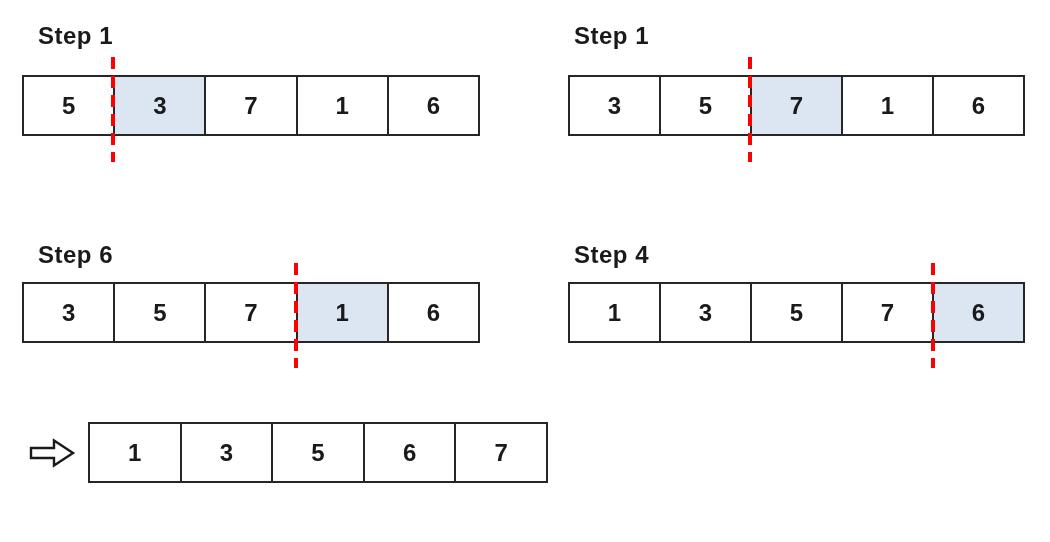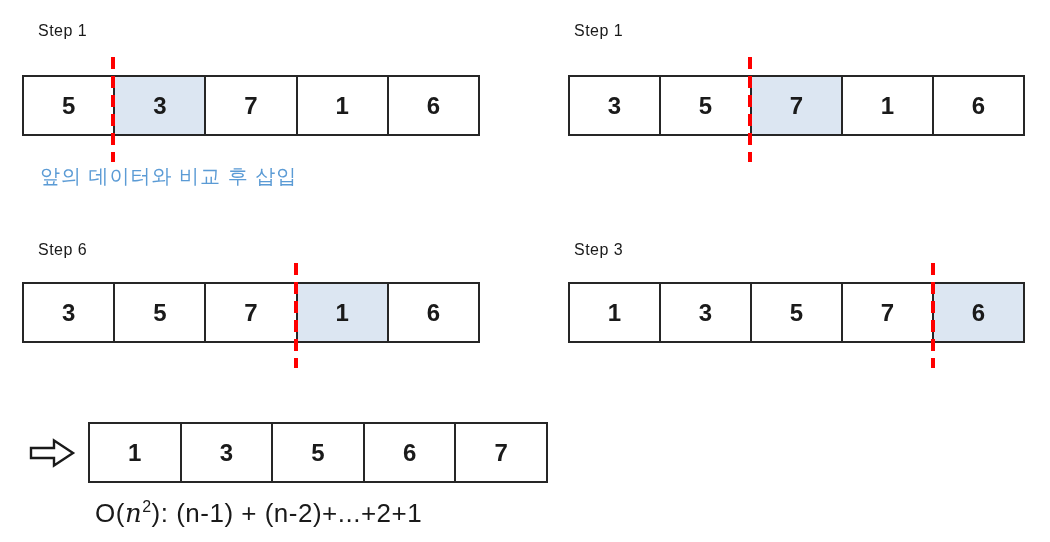--- a/index.html
+++ b/index.html
@@ -2,22 +2,22 @@
 <html style="--highlight: #dce6f2; --dash: #fe0000; --border: #262626; --caption: #5b9bd5; --text: #1a1a1a;"><head>
 <meta charset="utf-8">
 <style>
   html,body { margin:0; padding:0; background:#ffffff; }
   #page {
     position:relative; width:1050px; height:542px; background:#ffffff;
     font-family:"Liberation Sans", sans-serif; color:var(--text, #1a1a1a);
     overflow:hidden;
   }
   .step-label {
-    position:absolute; font-size:16px; color:var(--text,#1a1a1a);
-    letter-spacing:0.5px; white-space:nowrap;
+    position:absolute; font-size:24px; color:var(--text,#1a1a1a);
+    letter-spacing:0.5px; white-space:nowrap;font-weight:bold;
   }
   .array {
     position:absolute; display:flex; box-sizing:border-box;
     border:2px solid var(--border,#262626); background:#ffffff;
   }
   .array .cell {
     flex:1; display:flex; align-items:center; justify-content:center;
     font-size:24px; font-weight:bold; color:var(--text,#1a1a1a);
     border-left:2px solid var(--border,#262626);
   }
@@ -42,21 +42,21 @@
   .formula sup { font-size:16px; }
 </style>
 </head>
 <body>
 
 <div id="page">
 
   <div class="step-label" style="left:38px; top:22px;">Step 1</div>
   <div class="step-label" style="left:574px; top:22px;">Step 1</div>
   <div class="step-label" style="left:38px; top:241px;">Step 6</div>
-  <div class="step-label" style="left:574px; top:241px;">Step 3</div>
+  <div class="step-label" style="left:574px; top:241px;">Step 4</div>
 
   <div class="array" style="left:22px; top:75px; width:458px; height:61px;">
       <div class="cell">5</div>
       <div class="cell hl">3</div>
       <div class="cell">7</div>
       <div class="cell">1</div>
       <div class="cell">6</div>
     </div>
   <div class="array" style="left:568px; top:75px; width:457px; height:61px;">
       <div class="cell">3</div>
@@ -78,30 +78,28 @@
       <div class="cell">5</div>
       <div class="cell">7</div>
       <div class="cell hl">6</div>
     </div>
 
   <div class="dash-line" style="left:111px; top:57px; height:105px;"></div>
   <div class="dash-line" style="left:748px; top:57px; height:105px;"></div>
   <div class="dash-line" style="left:294px; top:263px; height:105px;"></div>
   <div class="dash-line" style="left:931px; top:263px; height:105px;"></div>
 
-  <div class="caption" style="left:40px; top:163px;">앞의 데이터와 비교 후 삽입</div>
 
   <div class="result-arrow" style="left:28px; top:438px;">
     <svg width="48" height="30" viewBox="0 0 48 30" aria-hidden="true">
       <polygon points="3,10 26,10 26,2.5 45,15 26,27.5 26,20 3,20" fill="#ffffff" stroke="#1a1a1a" stroke-width="2.4" stroke-linejoin="miter"></polygon>
     </svg>
   </div>
   <div class="array" style="left:88px; top:422px; width:460px; height:61px;">
       <div class="cell">1</div>
       <div class="cell">3</div>
       <div class="cell">5</div>
       <div class="cell">6</div>
       <div class="cell">7</div>
     </div>
 
-  <div class="formula" style="left:95px; top:498px;"><span>O(</span><span class="mvar">n</span><sup>2</sup><span>): (n-1) + (n-2)+...+2+1</span></div>
 
 </div>
 
 </body></html>

